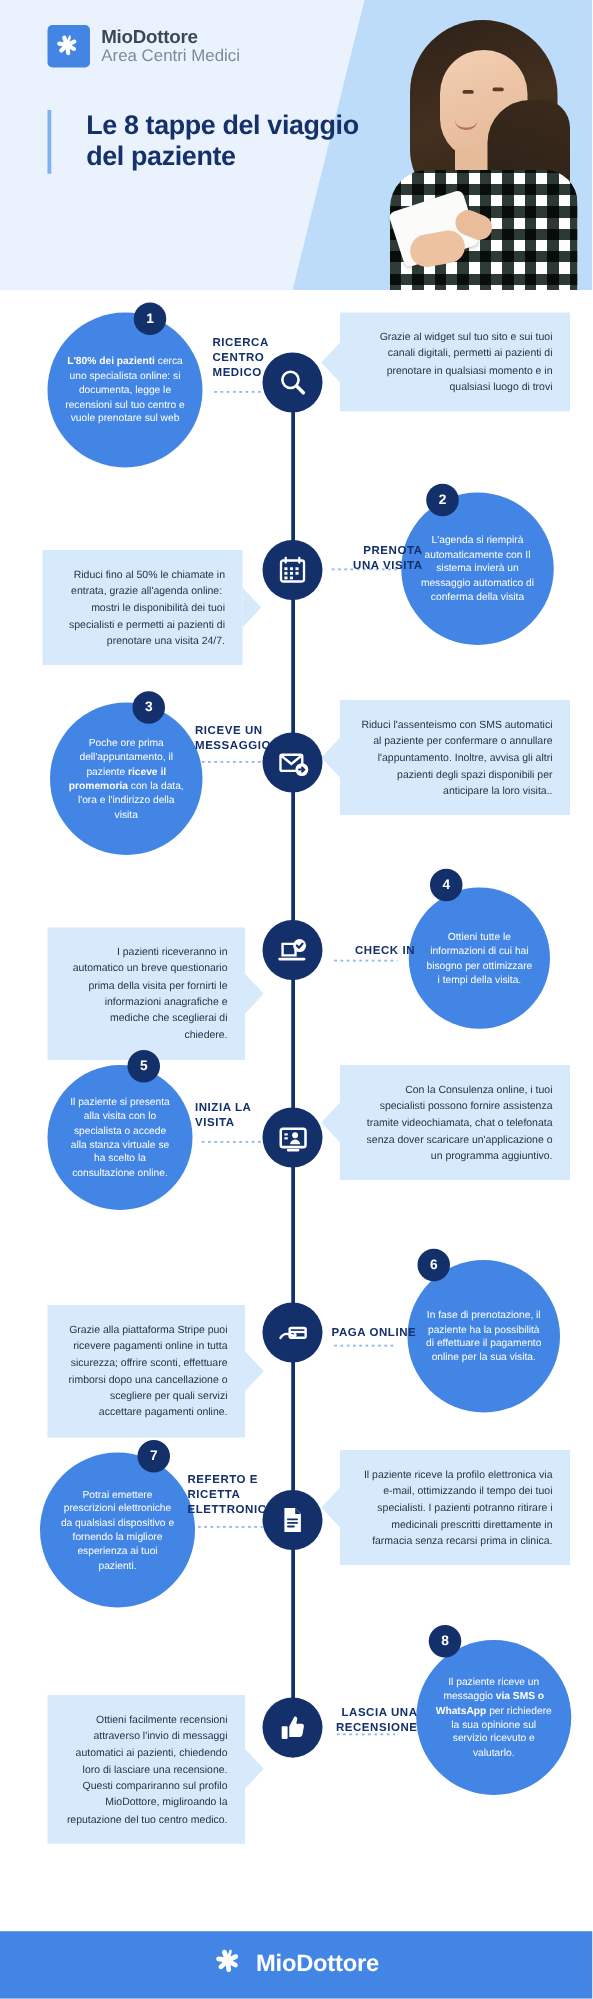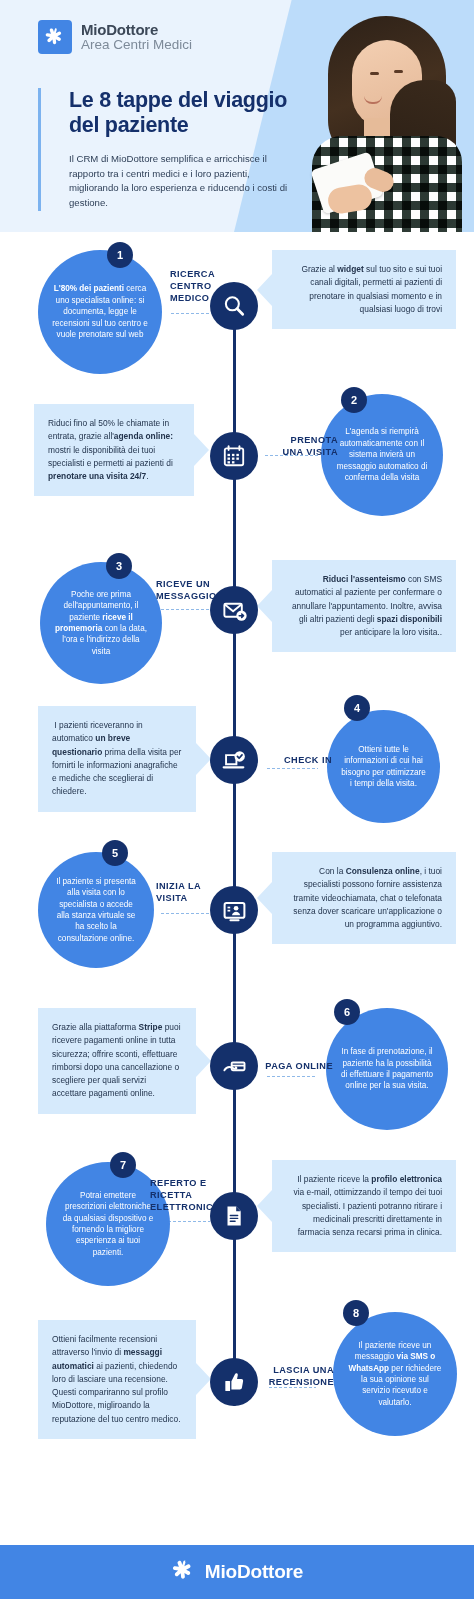--- a/index.html
+++ b/index.html
@@ -216,37 +216,37 @@
   
   .callout {
     position: absolute;
     background: #d6eafc;
     z-index: 2;
     padding: 13px 14px;
   }
   .callout p {
     font-size: 8.4px; line-height: 1.58; color: #23344d;
   }
-  .callout b { font-weight: bold; }
+  .callout b { font-weight: normal; }
   .callout.to-left::after {
     content: ""; position: absolute;
     left: -15px; top: 50%; transform: translateY(-50%);
     border-top: 16px solid transparent;
     border-bottom: 16px solid transparent;
     border-right: 15px solid #d6eafc;
   }
   .callout.to-right::after {
     content: ""; position: absolute;
     right: -15px; top: 50%; transform: translateY(-50%);
     border-top: 16px solid transparent;
     border-bottom: 16px solid transparent;
     border-left: 15px solid #d6eafc;
   }
   .ta-r { text-align: right; }
-  .ta-l { text-align: left; }
+  .ta-l { text-align: right; margin-top: 36px; }
 
   
   .footer {
     position: absolute;
     left: 0; bottom: 0;
     width: 474px; height: 54px;
     background: #4285e4;
     display: flex; align-items: center; justify-content: center;
     gap: 9px;
   }
@@ -282,21 +282,20 @@
       </svg>
     </div>
     <div class="brand-txt">
       <div class="brand-name">MioDottore</div>
       <div class="brand-sub">Area Centri Medici</div>
     </div>
   </div>
 
   <div class="headline-wrap">
     <div class="headline">Le 8 tappe del viaggio del paziente</div>
-    <div class="subhead">Il CRM di MioDottore semplifica e arricchisce il rapporto tra i centri medici e i loro pazienti, migliorando la loro esperienza e riducendo i costi di gestione.</div>
   </div>
 </div>
 
 <div class="timeline">
   <div class="spine"></div>
 
   <div class="step">
     <div class="circle" style="left:38px; top:18px; width:124px; height:124px;">
       <div class="circle-text">
         <b>L'80% dei pazienti</b> cerca uno specialista online: si documenta, legge le recensioni sul tuo centro e vuole prenotare sul web
@@ -456,21 +455,21 @@
 
     <div class="circle" style="left:326px; top:776px; width:122px; height:122px;">
       <div class="circle-text">
         In fase di prenotazione, il paziente ha la possibilità di effettuare il pagamento online per la sua visita.
       </div>
     </div>
     <div class="badge" style="left:334px; top:767px;">6</div>
   </div>
 
   <div class="step">
-    <div class="circle" style="left:46px; top:930px; width:124px; height:124px;">
+    <div class="circle" style="left:32px; top:930px; width:124px; height:124px;">
       <div class="circle-text">
         Potrai emettere prescrizioni elettroniche da qualsiasi dispositivo e fornendo la migliore esperienza ai tuoi pazienti.
       </div>
     </div>
     <div class="badge" style="left:110px; top:920px;">7</div>
 
     <div class="step-title" style="left:150px; top:945px; width:84px;">REFERTO E<br>RICETTA<br>ELETTRONICA</div>
     <div class="dots" style="left:152px; top:988px; width:58px;"></div>
 
     <div class="node" style="top:960px;">

